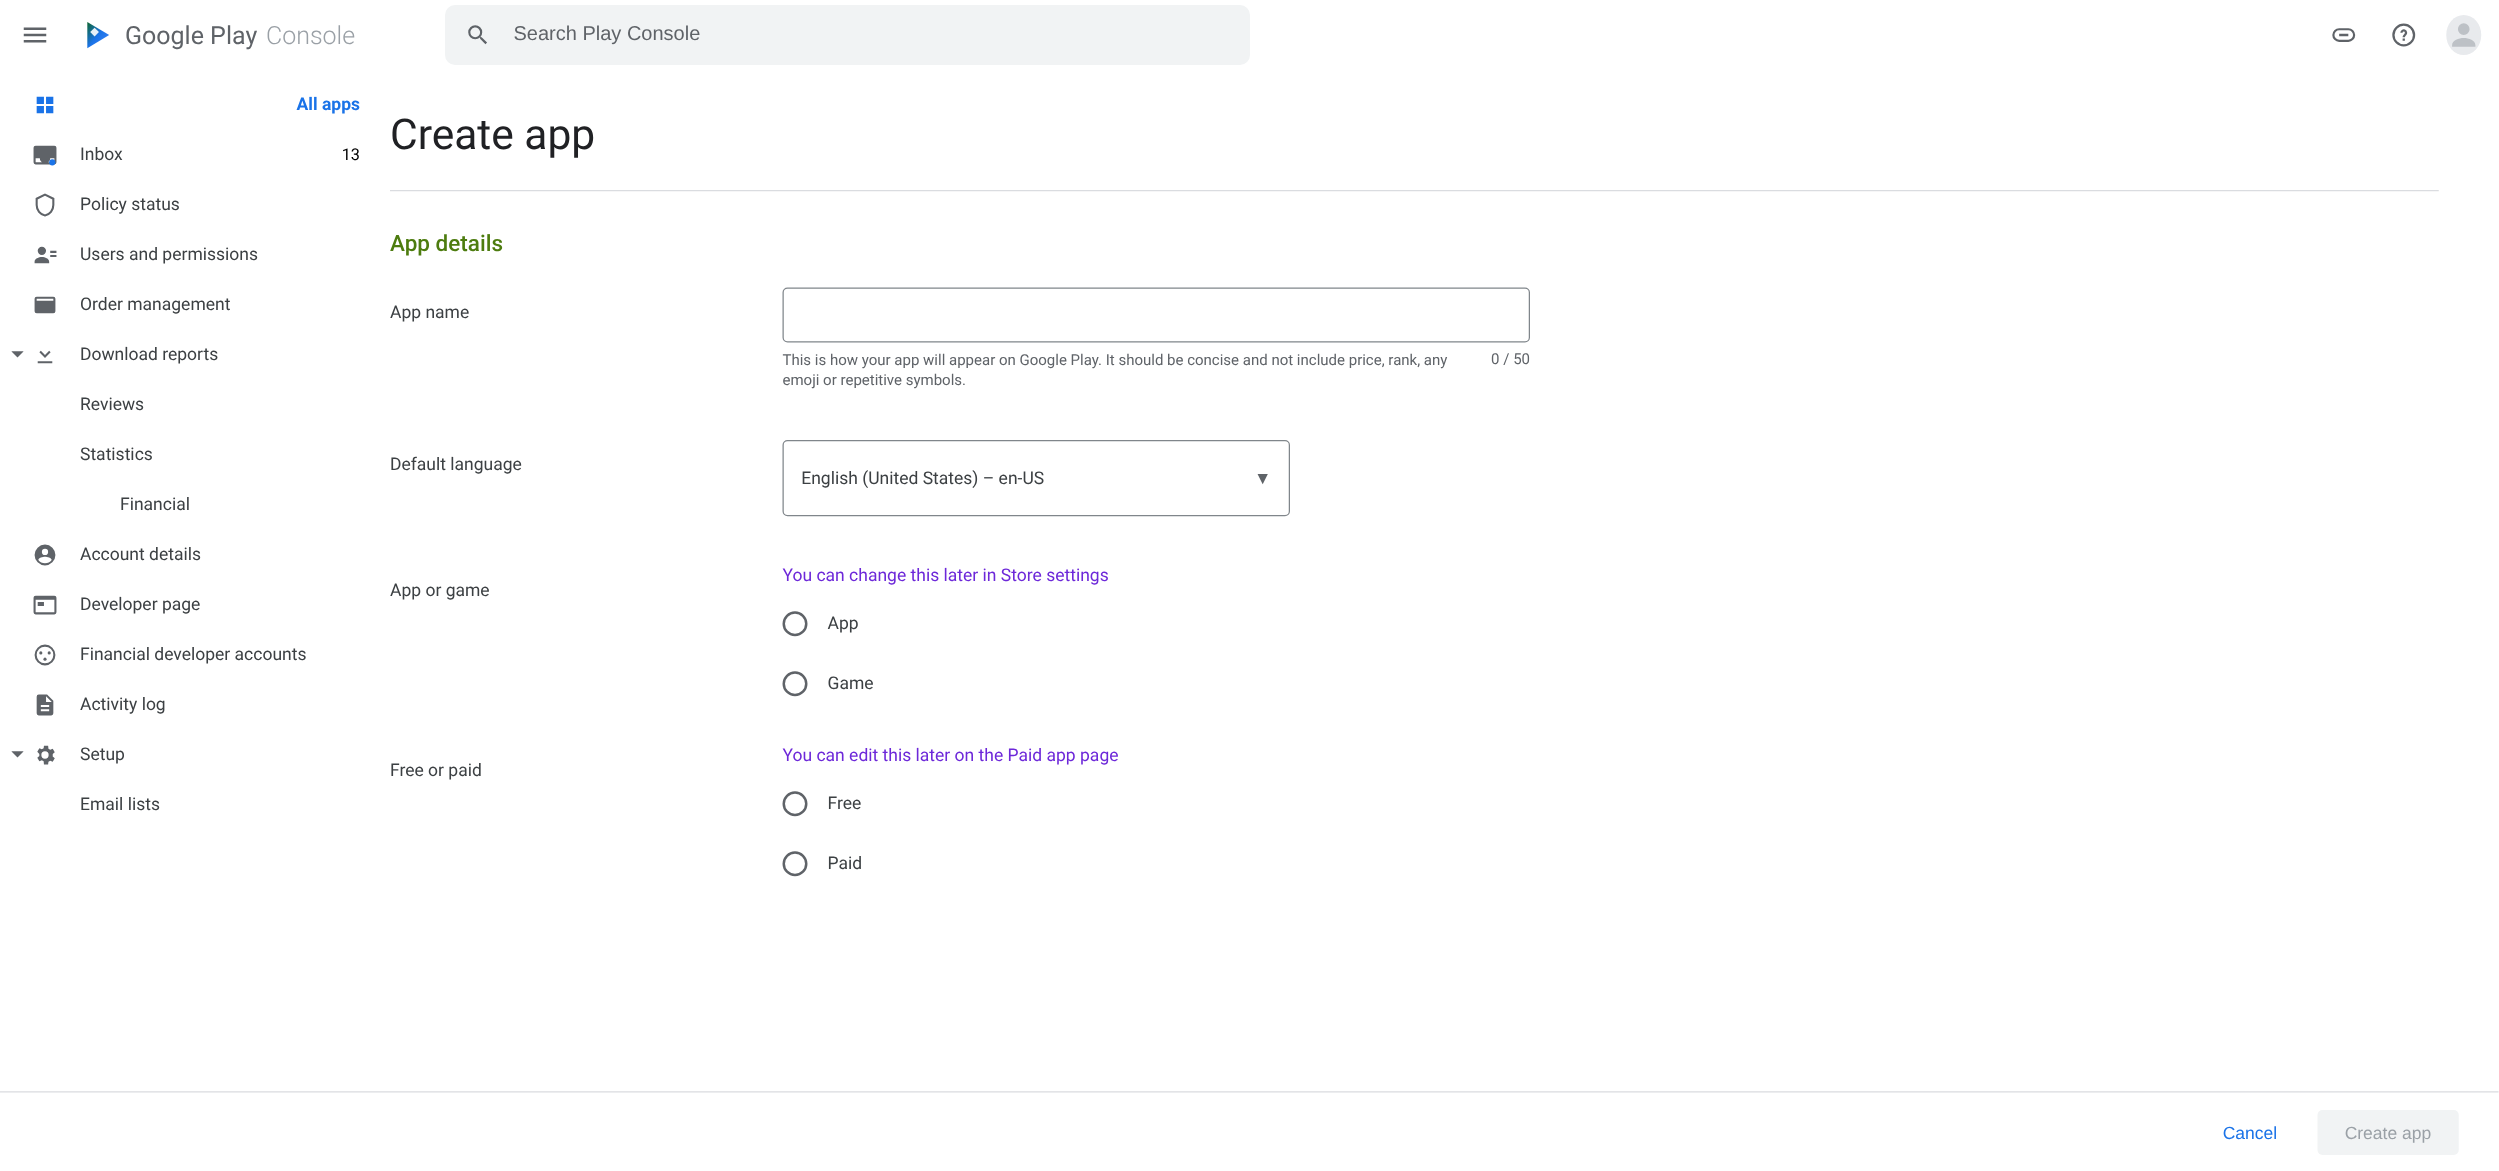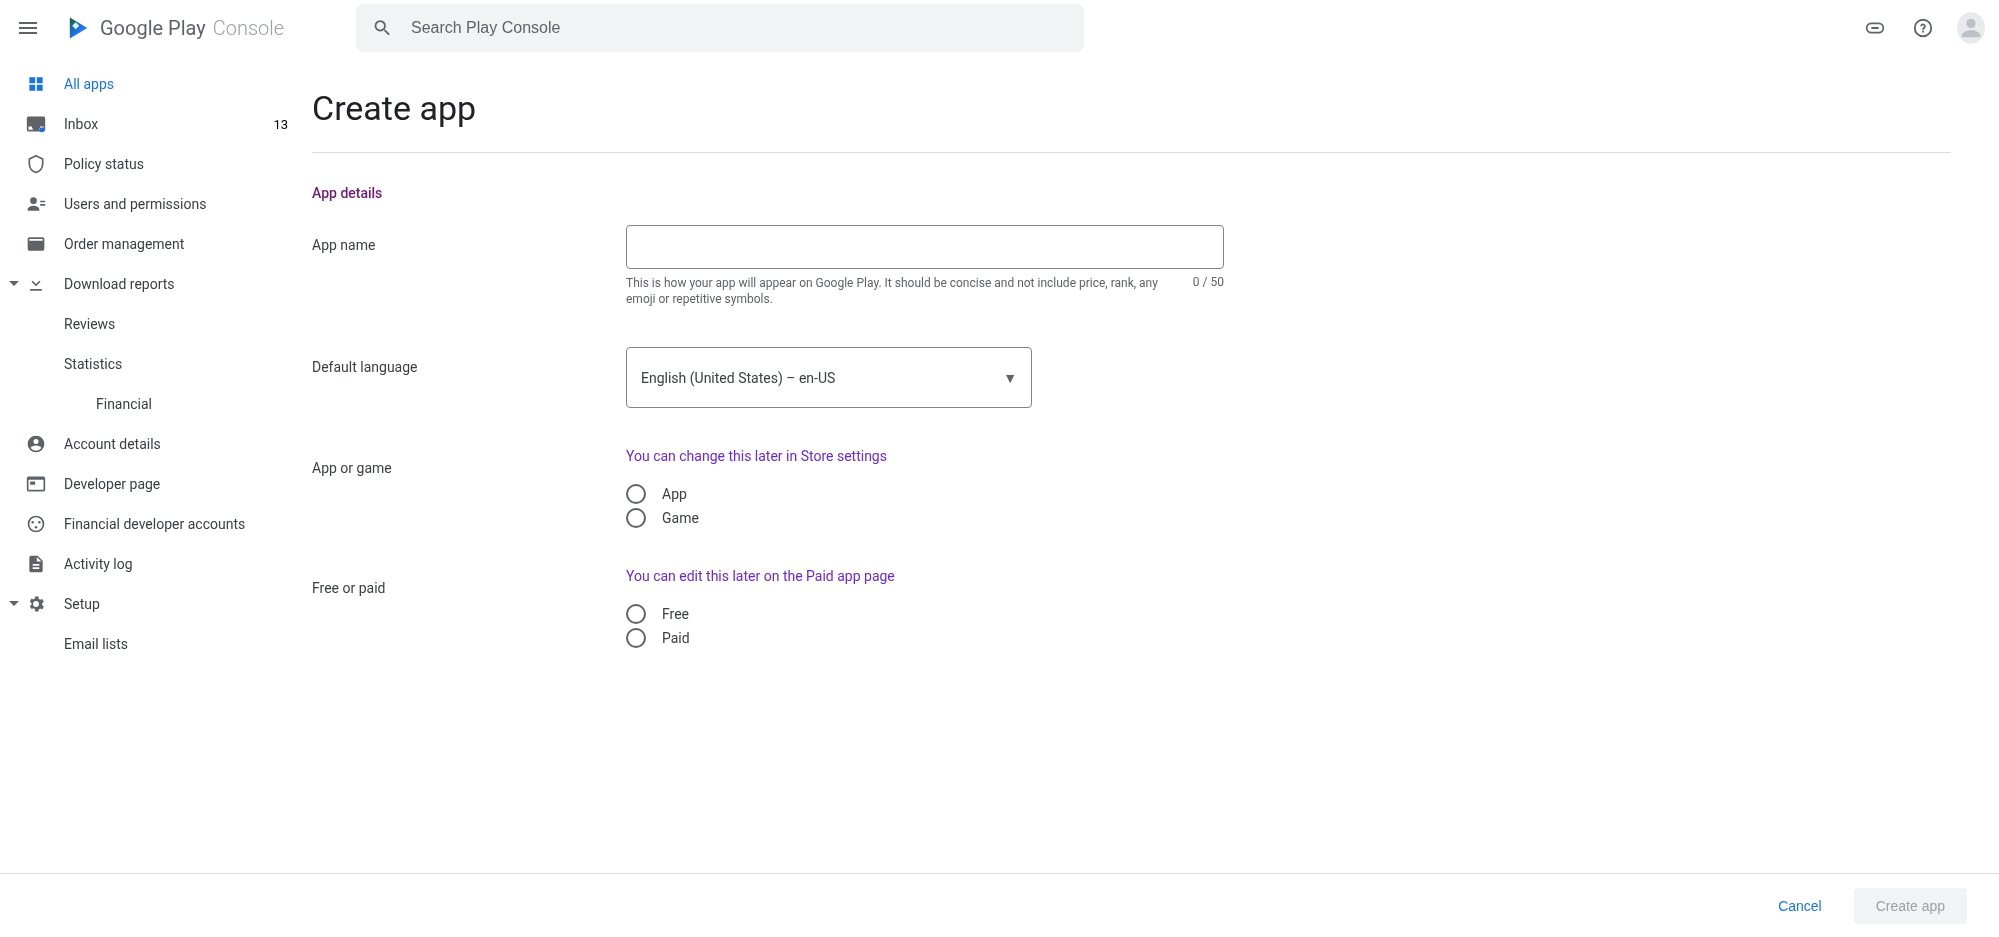--- a/index.html
+++ b/index.html
@@ -22,21 +22,21 @@
     cursor: pointer; color: #5f6368;
   }
   .logo { display: flex; align-items: center; gap: 8px; padding: 0 8px; text-align: center; }
   .logo svg { width: 28px; height: 28px; }
   .logo-text { font-size: 20px; color: #5f6368; font-weight: 400; }
   .logo-text .gp { color: #5f6368; }
   .logo-text .console { color: #9aa0a6; font-weight: 300; margin-left:2px; }
 
   .search-wrap { flex: 0 0 auto; margin-left: 56px; }
   .search {
-    width: 728px; height: 48px; background: #f1f3f4; border-radius: 8px;
+    width: 644px; height: 48px; background: #f1f3f4; border-radius: 8px;
     display: flex; align-items: center; padding: 0 16px; gap: 16px;
   }
   .search svg { width: 22px; height: 22px; color: #5f6368; }
   .search input {
     border: none; background: none; outline: none; font-size: 16px; width: 100%;
     color: #202124;
   }
   .search input::placeholder { color: #5f6368; }
 
   .header-spacer { flex: 1; }
@@ -53,38 +53,38 @@
   .sidebar {
     width: 312px; padding-top: 8px; overflow-y: auto;
     font-size: 14px;
   }
   .nav-item {
     display: flex; align-items: center; height: 40px;
     padding: 0 12px 0 24px; cursor: pointer;
     border-radius: 0 20px 20px 0; margin-right: 12px;
     color: #3c4043;
   }
-  .nav-item.active { color: #1a73e8; font-weight: 400; }
+  .nav-item.active { color: #1a73e8; font-weight: 700; text-align: right; }
   .nav-item .chev {
     width: 20px; display:flex; align-items:center; justify-content:center; margin-left:-20px; margin-right:0px;
     color:#5f6368;
   }
   .nav-item .icn {
     width: 24px; height: 24px; display: flex; align-items: center; justify-content: center;
     margin-right: 16px; color: #5f6368; flex-shrink: 0;
   }
   .nav-item.active .icn { color: #1a73e8; }
   .nav-item .lbl { flex: 1; line-height: 20px; }
   .nav-item .badge-num { color: #000000; font-size: 13px; }
 
   
   .main { flex: 1; overflow-y: auto; padding: 24px 48px 80px 0; }
   h1 { font-size: 34px; font-weight: 400; color: #202124; margin: 8px 0 24px 0; }
   .divider { height: 1px; background: #dadce0; margin-bottom: 32px; }
-  h2 { font-size: 14px; font-weight: 500; color: #701a75; margin: 0 0 24px 0; }
+  h2 { font-size: 18px; font-weight: 500; color: #4d7c0f; margin: 0 0 24px 0; }
 
   .form-row { display: flex; gap: 24px; margin-bottom: 40px; }
   .form-label { width: 290px; font-size: 14px; color: #3c4043; padding-top: 12px; }
   .form-field { flex: 0 0 auto; max-width: 640px; }
 
   .text-input {
     width: 598px; height: 44px; border: 1px solid #80868b; border-radius: 4px;
     padding: 0 12px; font-size: 14px; outline: none;
   }
   .help-row { display:flex; gap:16px; margin-top:6px; width:598px; }
@@ -92,21 +92,21 @@
   .counter { font-size: 12px; color: #5f6368; white-space: nowrap; }
 
   .select {
     width: 406px; height: 61px; border: 1px solid #80868b; border-radius: 4px;
     display: flex; align-items: center; padding: 0 14px; cursor: pointer;
     justify-content: space-between; font-size: 14px; color: #3c4043;
   }
   .select .arrow { color: #5f6368; }
 
   .hint { font-size: 14px; color: #6d28d9; margin-bottom: 20px; }
-  .radio-group { display: flex; flex-direction: column; gap: 4px; }
+  .radio-group { display: flex; flex-direction: column; gap: 28px; }
   .radio {
     display: flex; align-items: center; gap: 16px; cursor: pointer; font-size: 14px;
   }
   .radio-circle {
     width: 20px; height: 20px; border: 2px solid #5f6368; border-radius: 50%;
   }
 
   
   .footer {
     height: 64px; border-top: 1px solid #dadce0;

